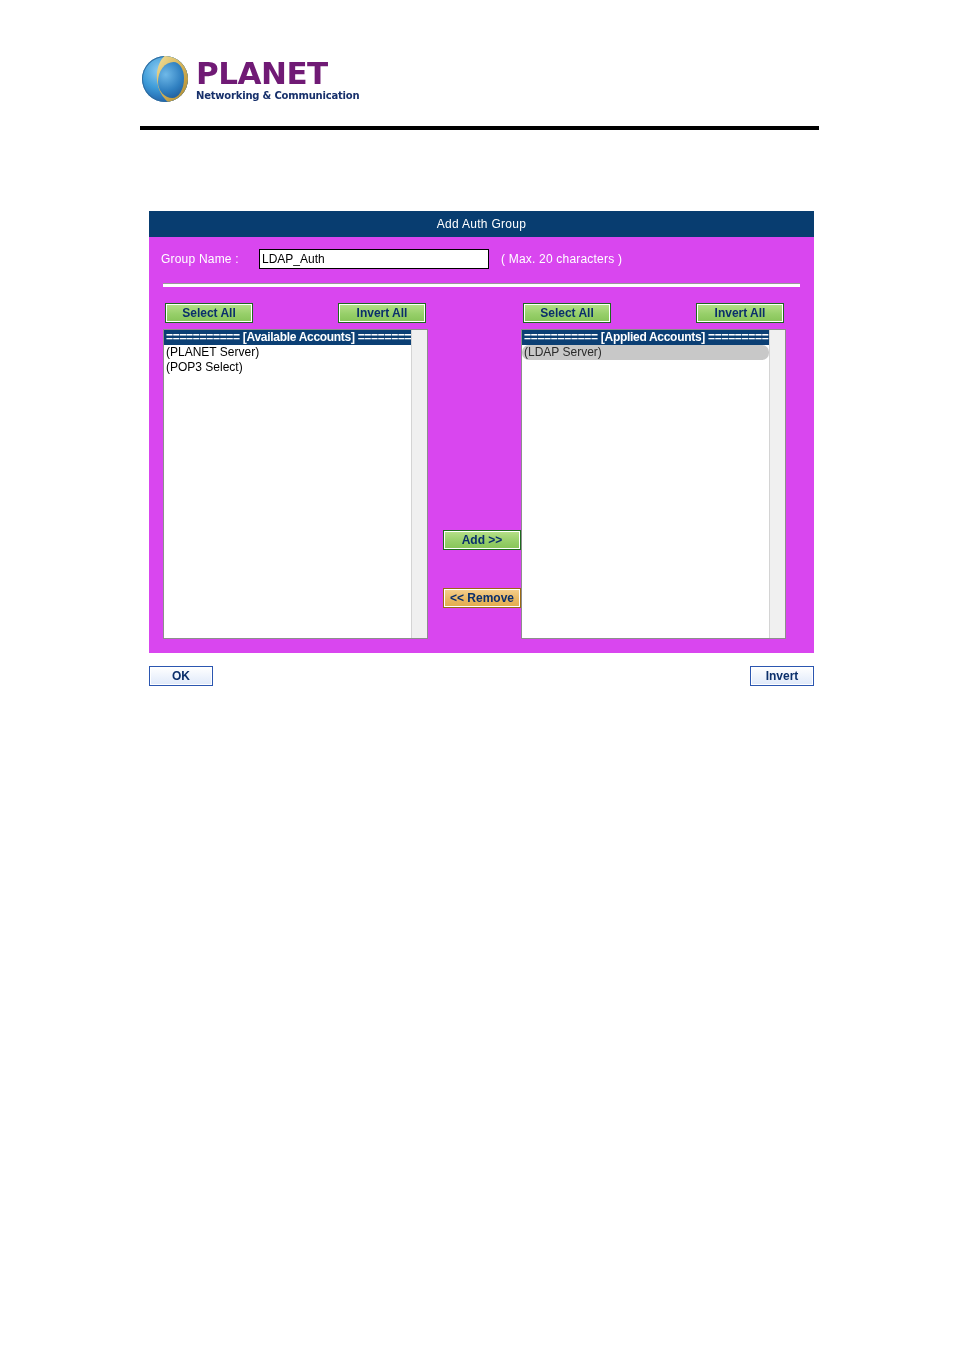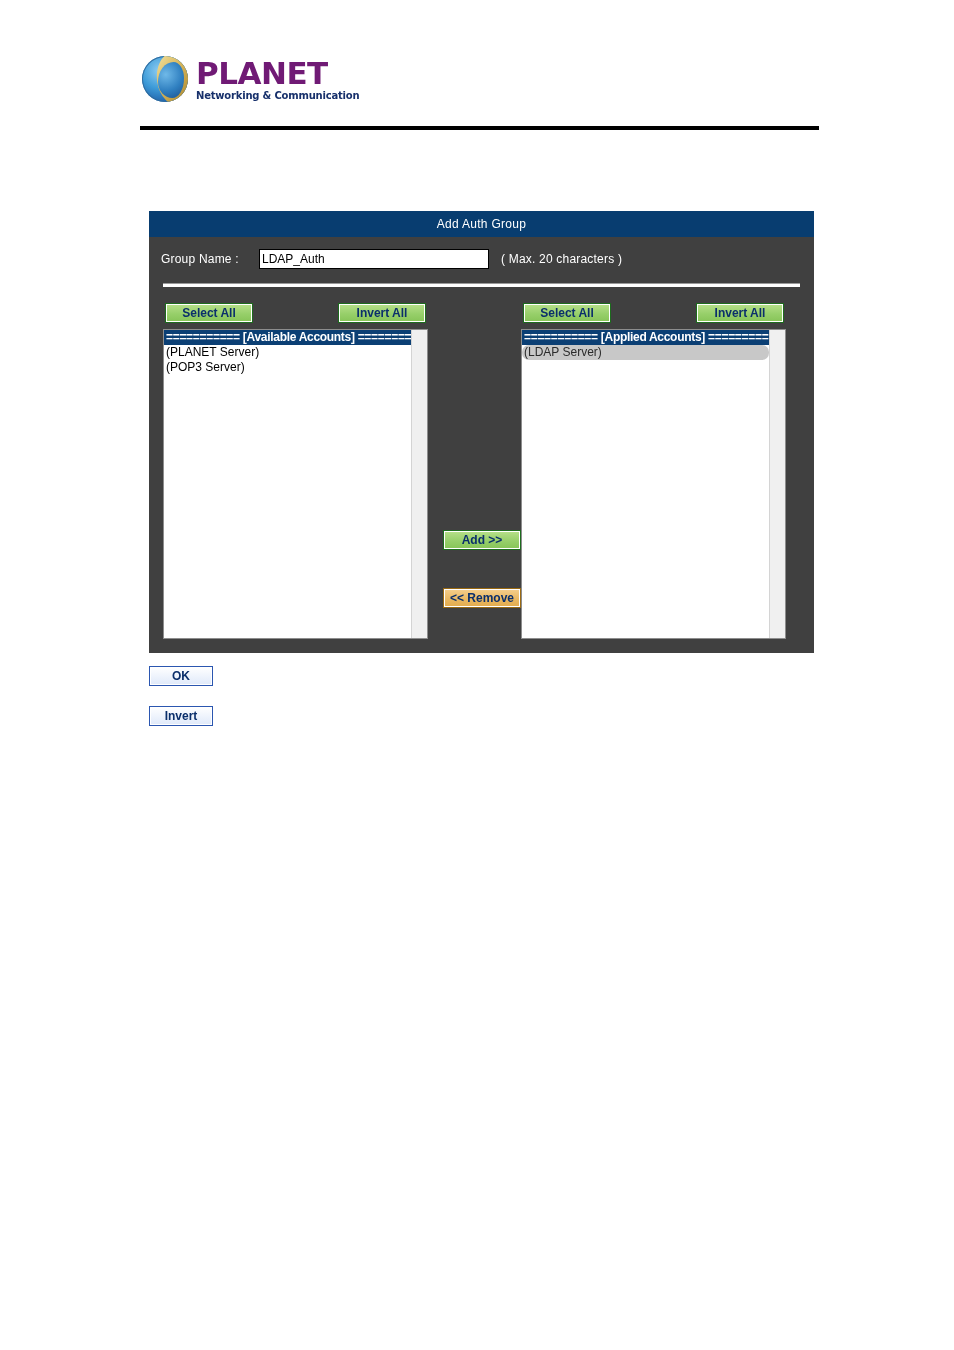--- a/index.html
+++ b/index.html
@@ -90,21 +90,21 @@
     height: 4px;
     background: #000000;
   }
 
   
   .dialog {
     position: absolute;
     left: 149px;
     top: 211px;
     width: 665px;
-    background: #404040;
+    background: #d946ef;
   }
   .dialog-titlebar {
     height: 26px;
     background: #083d70;
     color: #ffffff;
     font-size: 12px;
     display: flex;
     align-items: center;
     justify-content: center;
     letter-spacing: 0.3px;
@@ -243,23 +243,22 @@
   .mid-col .btn-green { width: 78px; }
   .mid-gap { height: 14px; }
 
   
   .footer-buttons {
     position: absolute;
     left: 149px;
     top: 666px;
     width: 665px;
     display: flex;
-    justify-content: flex-start;
-    gap: 20px;
-    flex-direction: column;
+    justify-content: space-between;
+    gap: 12px;
   }
   .btn-win {
     background: linear-gradient(180deg, #ffffff 0%, #f2f6fd 40%, #dfe9fa 100%);
     border: 1px solid #2b56b0;
     color: #0b2f6b;
     font-weight: bold;
     font-size: 12px;
     width: 64px;
     padding: 2px 0;
     text-align: center;
@@ -301,21 +300,21 @@
 
       <div class="panel">
         <div class="panel-buttons">
           <button class="btn-green">Select All</button>
           <button class="btn-green">Invert All</button>
         </div>
         <div class="listbox">
           <div class="list-items">
             <div class="list-item sep">=========== [Available Accounts] ==========</div>
             <div class="list-item">(PLANET Server)</div>
-            <div class="list-item">(POP3 Server)</div>
+            <div class="list-item">(POP3 Select)</div>
           </div>
           <div class="list-scroll"></div>
         </div>
       </div>
 
       <div class="mid-col">
         <button class="btn-green">Add &gt;&gt;</button>
         <div class="mid-gap"></div>
         <button class="btn-orange">&lt;&lt; Remove</button>
       </div>

